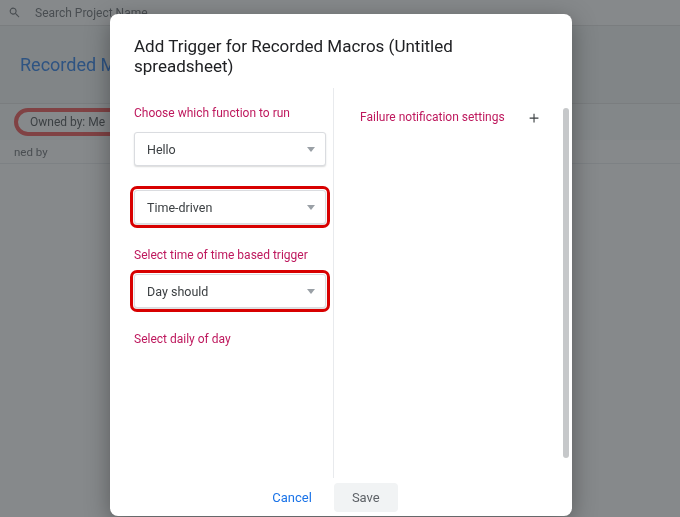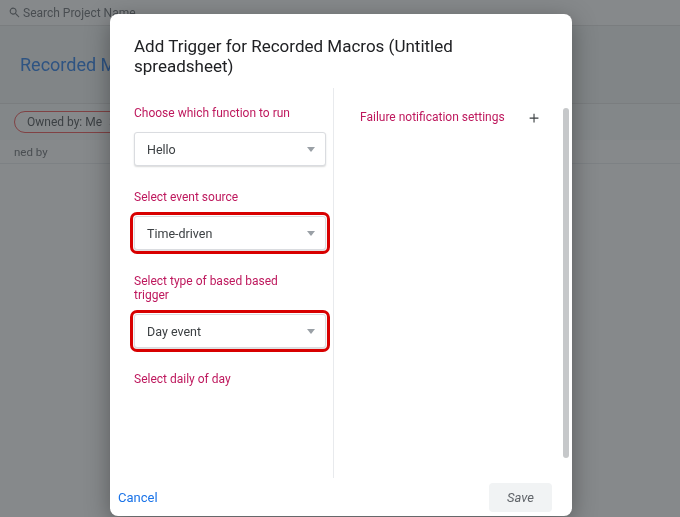--- a/index.html
+++ b/index.html
@@ -4,38 +4,38 @@
 <style>
   * { box-sizing: border-box; margin: 0; padding: 0; }
   html, body { width: 680px; height: 517px; overflow: hidden; font-family: Roboto, "Helvetica Neue", Arial, sans-serif; }
   body { background: #fff; position: relative; }
 
   
   .bg-app { position: absolute; inset: 0; filter: none; }
   .bg-overlay { position: absolute; inset: 0; background: rgba(60,64,67,.62); }
 
   .bg-topbar {
-    height: 26px; display: flex; align-items: center; gap: 2px;
+    height: 26px; display: flex; align-items: center; gap: 14px;
     padding: 0 8px; background: #fff; border-bottom: 1px solid #e0e0e0;
     color: #5f6368; font-size: 12px;
   }
   .bg-search-icon svg { width: 13px; height: 13px; fill: #5f6368; display:block; }
 
   .bg-hero {
     height: 78px; background: #f1f3f4; border-bottom: 1px solid #e0e0e0;
     display: flex; align-items: center; padding-left: 20px;
     color: #1a73e8; font-size: 18px; font-weight: 400;
   }
   .bg-chips {
     height: 36px; background: #f8f9fa; display: flex; align-items: center;
     padding-left: 14px; gap: 10px;
   }
   .chip {
     display: inline-flex; align-items: center; gap: 6px;
-    border: 1px solid #ef4444; background: #fff; border-radius: 16px;
+    border: 4px solid #ef4444; background: #fff; border-radius: 16px;
     padding: 3px 10px 3px 12px; font-size: 12px; color: #3c4043;
   }
   .chip .x { color: #80868b; font-size: 12px; }
 
   .bg-cols {
     height: 24px; background: #fff; border-bottom: 1px solid #e8eaed;
     display: flex; align-items: center; font-size: 11.5px; color: #5f6368;
     padding-left: 14px;
   }
   .bg-cols .col1 { width: 500px; }
@@ -80,28 +80,28 @@
   .right-head .field-label { margin-bottom: 0; }
   .plus-btn { width: 22px; height: 22px; display: grid; place-items: center; color:#3c4043; font-size: 17px; cursor: pointer; }
 
   
   .fake-scroll {
     position: absolute; right: 3px; top: 20px; bottom: 20px; width: 6px;
     background: #c6c8ca; border-radius: 3px;
   }
 
   .footer {
-    height: 38px; display: flex; justify-content: space-between; align-items: center;
+    height: 38px; display: flex; justify-content: center; align-items: center;
     padding-right: 20px; gap: 14px;
     overflow: hidden;
   }
   .btn-flat { color: #1a73e8; font-size: 13px; padding: 7px 8px; cursor: pointer; }
   .btn-raised {
     background: #f1f3f4; color: #5f6368; font-size: 13px; padding: 7px 18px;
-    border-radius: 4px; cursor: pointer; font-style: italic;
+    border-radius: 4px; cursor: pointer;
   }
 </style>
 </head>
 <body>
 
 <div class="bg-app">
   <div class="bg-topbar">
     <span class="bg-search-icon">
       <svg viewBox="0 0 24 24">
           <path d="M15.5 14h-.79l-.28-.27a6.5 6.5 0 1 0-.7.7l.27.28v.79L20 21l1-1-5.5-6zm-6 0A4.5 4.5 0 1 1 14 9.5 4.5 4.5 0 0 1 9.5 14z"></path>
@@ -133,29 +133,28 @@
 
     <div class="col-left">
 
       <span class="field-label">Choose which function to run</span>
       <div class="select">
         <span>Hello</span>
         <span class="chev"></span>
       </div>
 
 
-      <span class="field-label">Select event source</span>
       <div class="select hl">
         <span>Time-driven</span>
         <span class="chev"></span>
       </div>
 
-      <span class="field-label">Select type of based based trigger</span>
+      <span class="field-label">Select time of time based trigger</span>
       <div class="select hl">
-        <span>Day event</span>
+        <span>Day should</span>
         <span class="chev"></span>
       </div>
 
       <span class="field-label">Select daily of day</span>
 
     </div>
 
     <div class="col-right">
       <div class="right-head">
         <span class="field-label">Failure notification settings</span>

